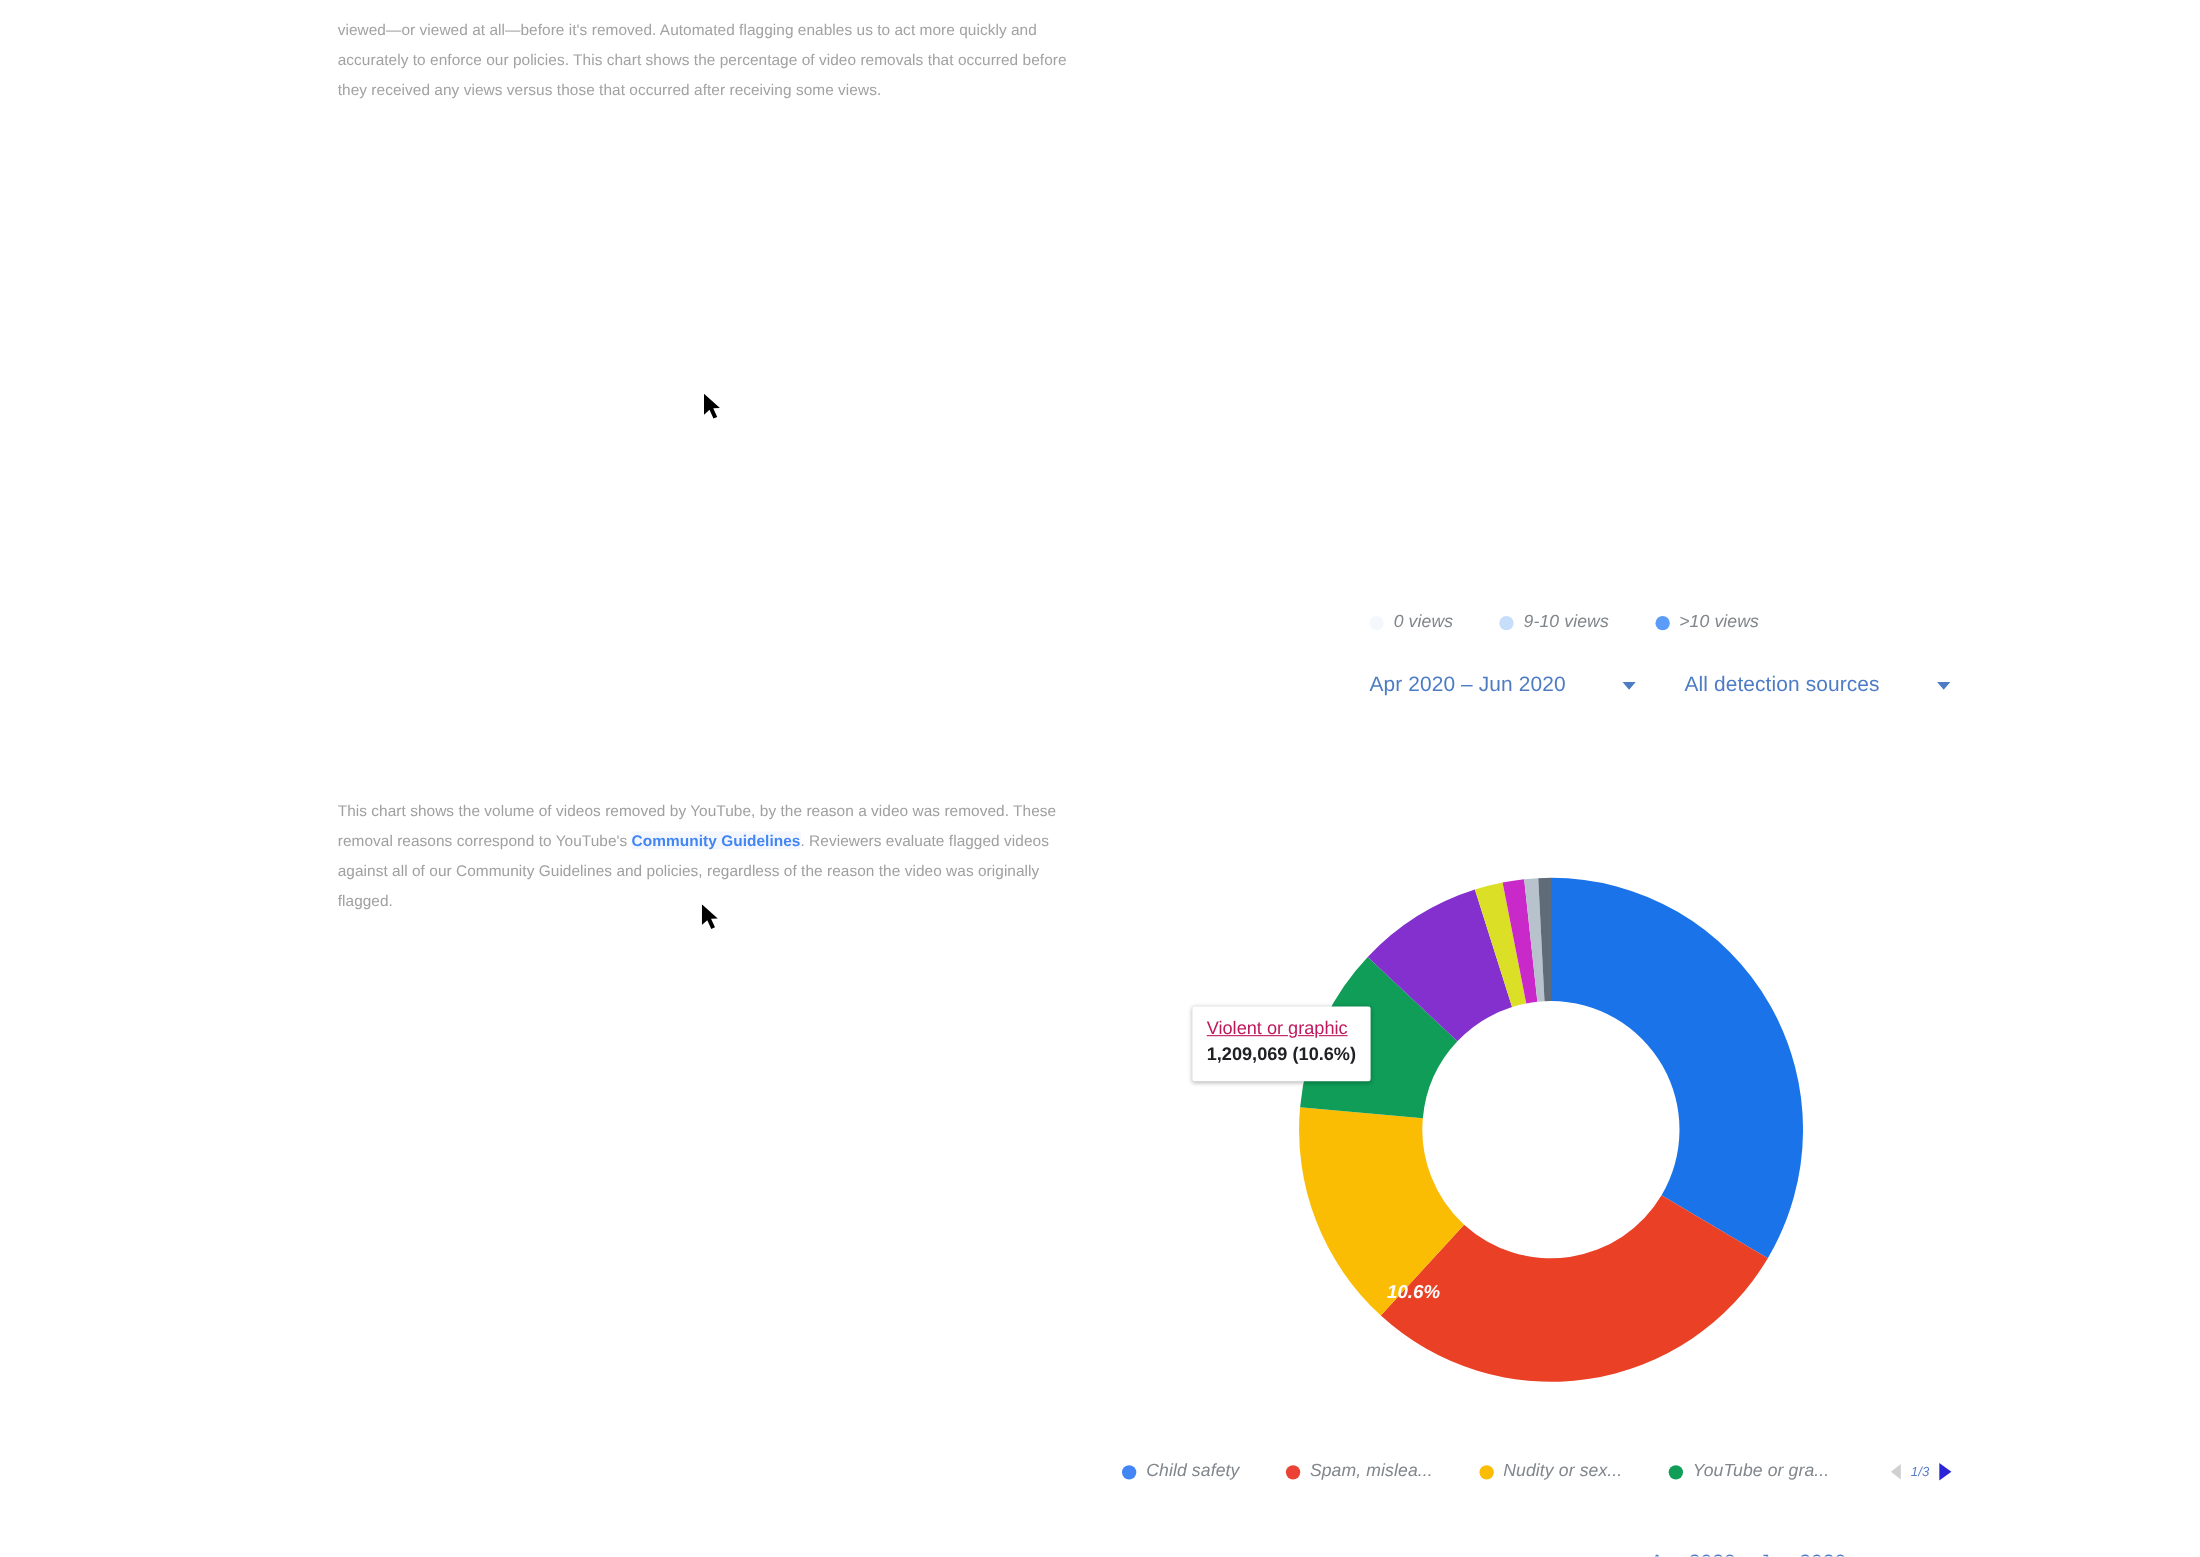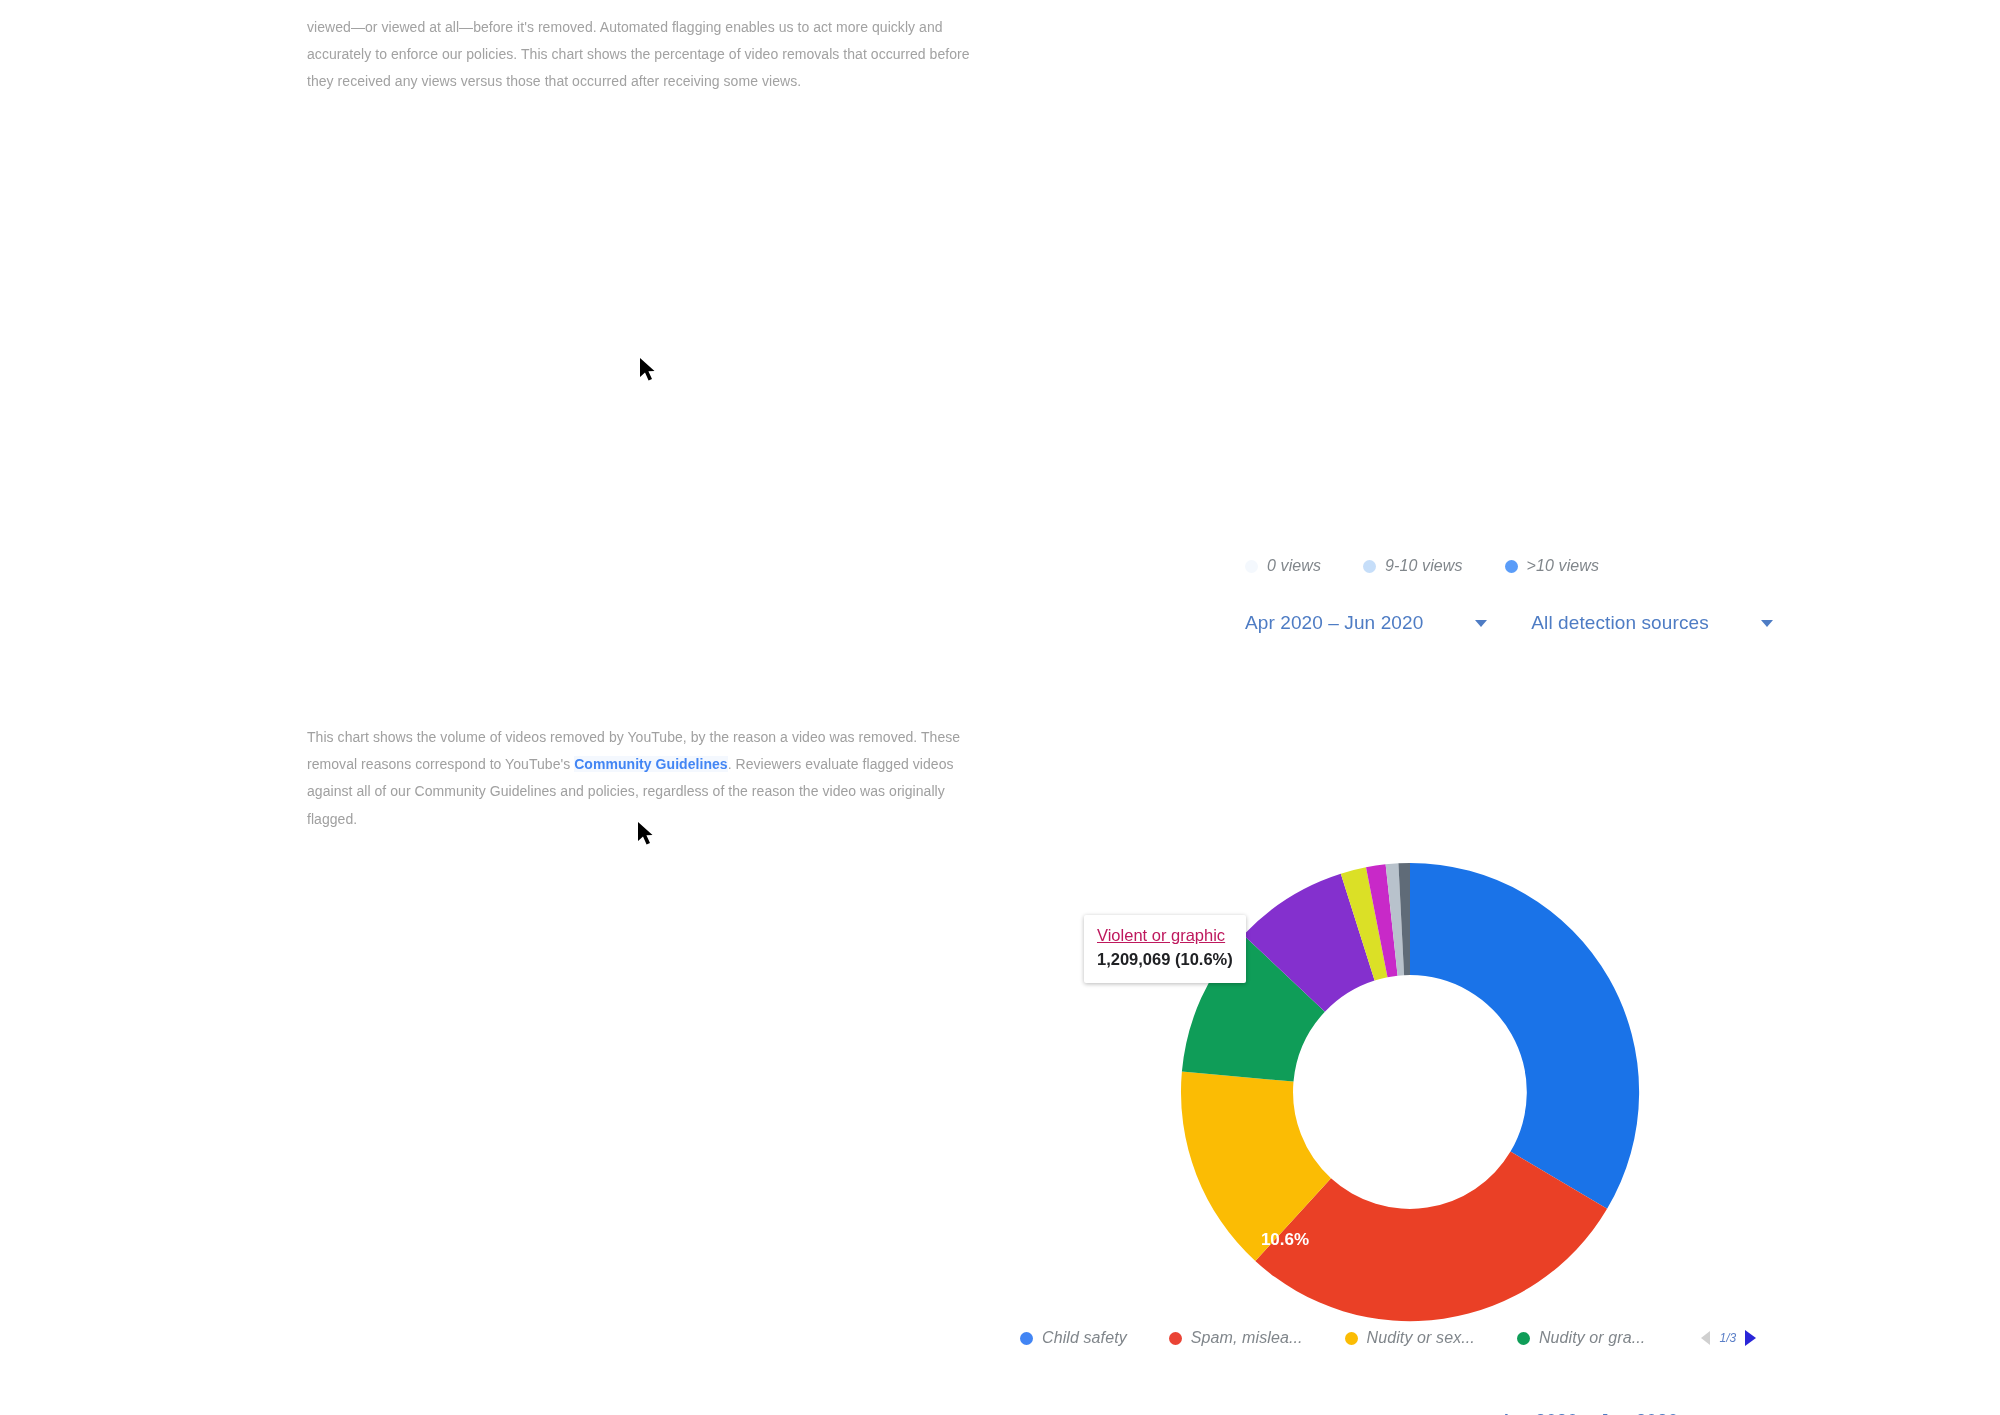--- a/index.html
+++ b/index.html
@@ -58,21 +58,21 @@
     color: #4285f4;
     font-weight: 700;
     text-decoration: none;
     background: rgba(66,133,244,0.06);
   }
 
   
   .chart-block { position: absolute; }
 
   #chart-1 { left: 1100px; top: 40px; width: 640px; height: 520px; }
-  #chart-2 { left: 1090px; top: 847px; width: 640px; height: 500px; }
+  #chart-2 { left: 1090px; top: 782px; width: 640px; height: 500px; font-style: italic; }
 
   .donut-wrap { position: relative; width: 100%; height: 100%; }
   .donut-svg { display: block; }
 
   .slice-label {
     font-size: 16px;
     font-weight: 400;
     fill: #3c4043;
   }
   .slice-label-light {
@@ -273,21 +273,21 @@
     <div class="legend-item">
       <span class="legend-dot" style="background:#ea4335"></span>
       <span class="legend-label">Spam, mislea...</span>
     </div>
     <div class="legend-item">
       <span class="legend-dot" style="background:#fbbc04"></span>
       <span class="legend-label">Nudity or sex...</span>
     </div>
     <div class="legend-item">
       <span class="legend-dot" style="background:#0f9d58"></span>
-      <span class="legend-label">Nudity or gra...</span>
+      <span class="legend-label">YouTube or gra...</span>
     </div>
     <div class="legend-pager">
       <span class="pager-arrow-left"></span>
       <span>1/3</span>
       <span class="pager-arrow-right"></span>
     </div>
   </div>
 
   <div class="filters" id="filters-2">
     <div class="filter-btn">

